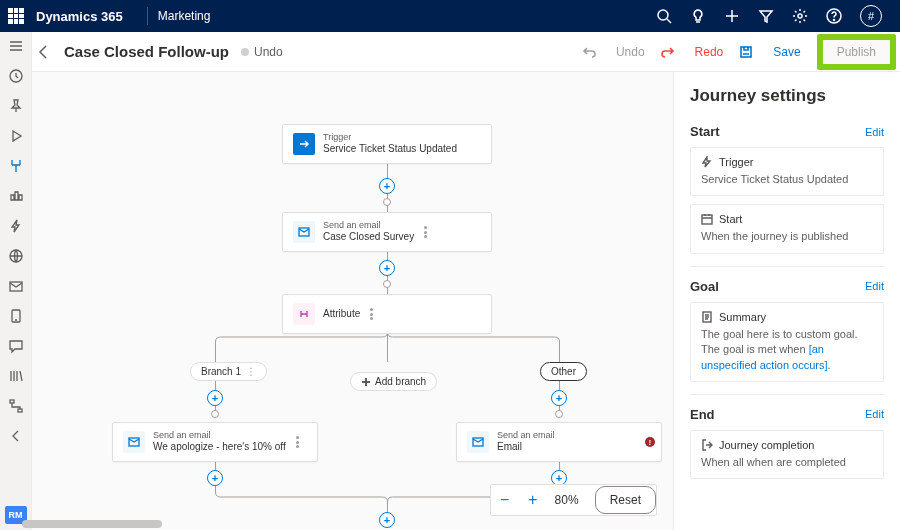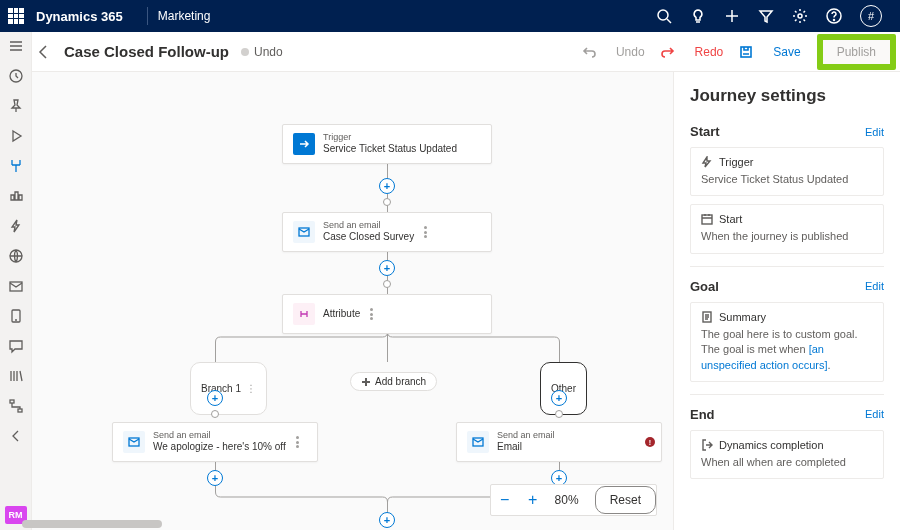--- a/index.html
+++ b/index.html
@@ -10,21 +10,21 @@
 .brand{font-weight:600;font-size:13px;margin-right:14px}
 .divider{width:1px;height:18px;background:#3a5580;margin:0 10px}
 .app{font-size:12px}
 .spacer{flex:1}
 .topicons{display:flex;gap:18px;margin-right:10px;align-items:center}
 .tic{width:16px;height:16px;stroke:#fff;fill:none;stroke-width:1.5}
 .avatar{width:22px;height:22px;border:1px solid #fff;border-radius:50%;display:flex;align-items:center;justify-content:center;font-size:11px}
 .shell{display:flex;height:498px}
 .leftrail{width:32px;background:#f3f2f1;border-right:1px solid #edebe9;display:flex;flex-direction:column;align-items:center;padding-top:6px;gap:14px}
 .lic{width:16px;height:16px;stroke:#605e5c;fill:none;stroke-width:1.3}
-.rmbadge{margin-top:auto;margin-bottom:6px;background:#d946ef;color:#fff;width:22px;height:18px;font-size:9px;font-weight:700;display:flex;align-items:center;justify-content:center;border-radius:2px}
+.rmbadge{margin-top:auto;margin-bottom:6px;background:#3b82f6;color:#fff;width:22px;height:18px;font-size:9px;font-weight:700;display:flex;align-items:center;justify-content:center;border-radius:2px}
 .main{flex:1;display:flex;flex-direction:column}
 .cmdbar{height:40px;border-bottom:1px solid #edebe9;display:flex;align-items:center;padding:0 4px}
 .back{width:16px;height:16px;stroke:#605e5c;fill:none;stroke-width:1.5;margin-right:12px}
 .title{font-size:15px;font-weight:600;margin-right:12px}
 .statusdot{width:8px;height:8px;border-radius:50%;background:#d2d0ce;margin-right:5px}
 .status{color:#605e5c;font-size:12px}
 .cmds{margin-left:auto;display:flex;align-items:center;gap:16px}
 .cmd{display:flex;align-items:center;gap:20px;font-size:12px;color:#323130;cursor:pointer}
 .cmd.disabled{color:#a19f9d}
 .cmd svg{width:14px;height:14px;stroke:currentColor;fill:none;stroke-width:1.6}
@@ -45,21 +45,21 @@
 
 svg.pipes{position:absolute;top:0;left:0;width:100%;height:100%;pointer-events:none}
 .node{position:absolute;background:#fff;border:1px solid #e1dfdd;border-radius:2px;display:flex;align-items:center;padding:8px 10px;box-shadow:0 1px 2px rgba(0,0,0,.04)}
 .node .nicon{width:22px;height:22px;display:flex;align-items:center;justify-content:center;border-radius:2px;margin-right:8px;flex-shrink:0}
 .node .nlab{font-size:9px;color:#605e5c;line-height:1.1}
 .node .nttl{font-size:10px;color:#323130;line-height:1.2}
 .node .more{margin-left:auto;width:3px;height:12px;display:flex;flex-direction:column;justify-content:space-between;margin-left:10px}
 .node .more span{width:3px;height:3px;background:#a19f9d;border-radius:50%}
 .plus{position:absolute;width:16px;height:16px;border:1px solid #0078d4;border-radius:50%;background:#fff;display:flex;align-items:center;justify-content:center;color:#0078d4;font-size:11px;font-weight:600}
 .dot{position:absolute;width:8px;height:8px;border:1px solid #a19f9d;border-radius:50%;background:#fff}
-.pill{position:absolute;background:#fff;border:1px solid #e1dfdd;border-radius:10px;padding:20px 10px;font-size:10px;display:flex;align-items:center;gap:5px}
+.pill{position:absolute;background:#fff;border:1px solid #e1dfdd;border-radius:10px;padding:3px 10px;font-size:10px;display:flex;align-items:center;gap:5px}
 .pill.other{border-color:#323130}
 .addbranch{position:absolute;background:#fff;border:1px solid #e1dfdd;border-radius:10px;padding:3px 10px;font-size:10px;display:flex;align-items:center;gap:4px}
 .addbranch svg{width:10px;height:10px;stroke:#605e5c;fill:none;stroke-width:2}
 .errdot{width:10px;height:10px;background:#a4262c;border-radius:50%;color:#fff;font-size:7px;display:flex;align-items:center;justify-content:center;position:absolute;right:6px;top:50%;transform:translateY(-50%);font-weight:700}
 .zoom{position:absolute;bottom:14px;right:16px;background:#fff;border:1px solid #e1dfdd;border-radius:2px;display:flex;align-items:center;height:32px}
 .zb{width:28px;text-align:center;font-size:16px;color:#0078d4;cursor:pointer}
 .zv{font-size:12px;padding:0 8px}
 .reset{border-left:1px solid #e1dfdd;border:1px solid #8a8886;padding:6px 14px;font-size:12px;margin-left:8px;border-radius:10px;background:#fff;cursor:pointer}
 .scroll{position:absolute;bottom:2px;left:0;right:0;height:8px}
 .scroll .track{position:absolute;left:22px;width:140px;height:8px;background:#c8c6c4;border-radius:4px}
@@ -378,21 +378,21 @@
         <div class="secsep"></div>
         <div class="sechead">
             <div class="secname">End</div>
             <div class="edit">Edit</div>
           </div>
         <div class="card">
           <div class="cardhead">
               <svg>
                 <path d="M5 1H2v10h3M5 6h6M8 3l3 3-3 3"></path>
               </svg>
-              <span>Dynamics completion</span>
+              <span>Journey completion</span>
             </div>
           <div class="cardbody">When all when are completed</div>
         </div>
       </div>
     </div>
   </div>
 </div>
 <div class="scroll">
     <div class="track"></div>
   </div>

